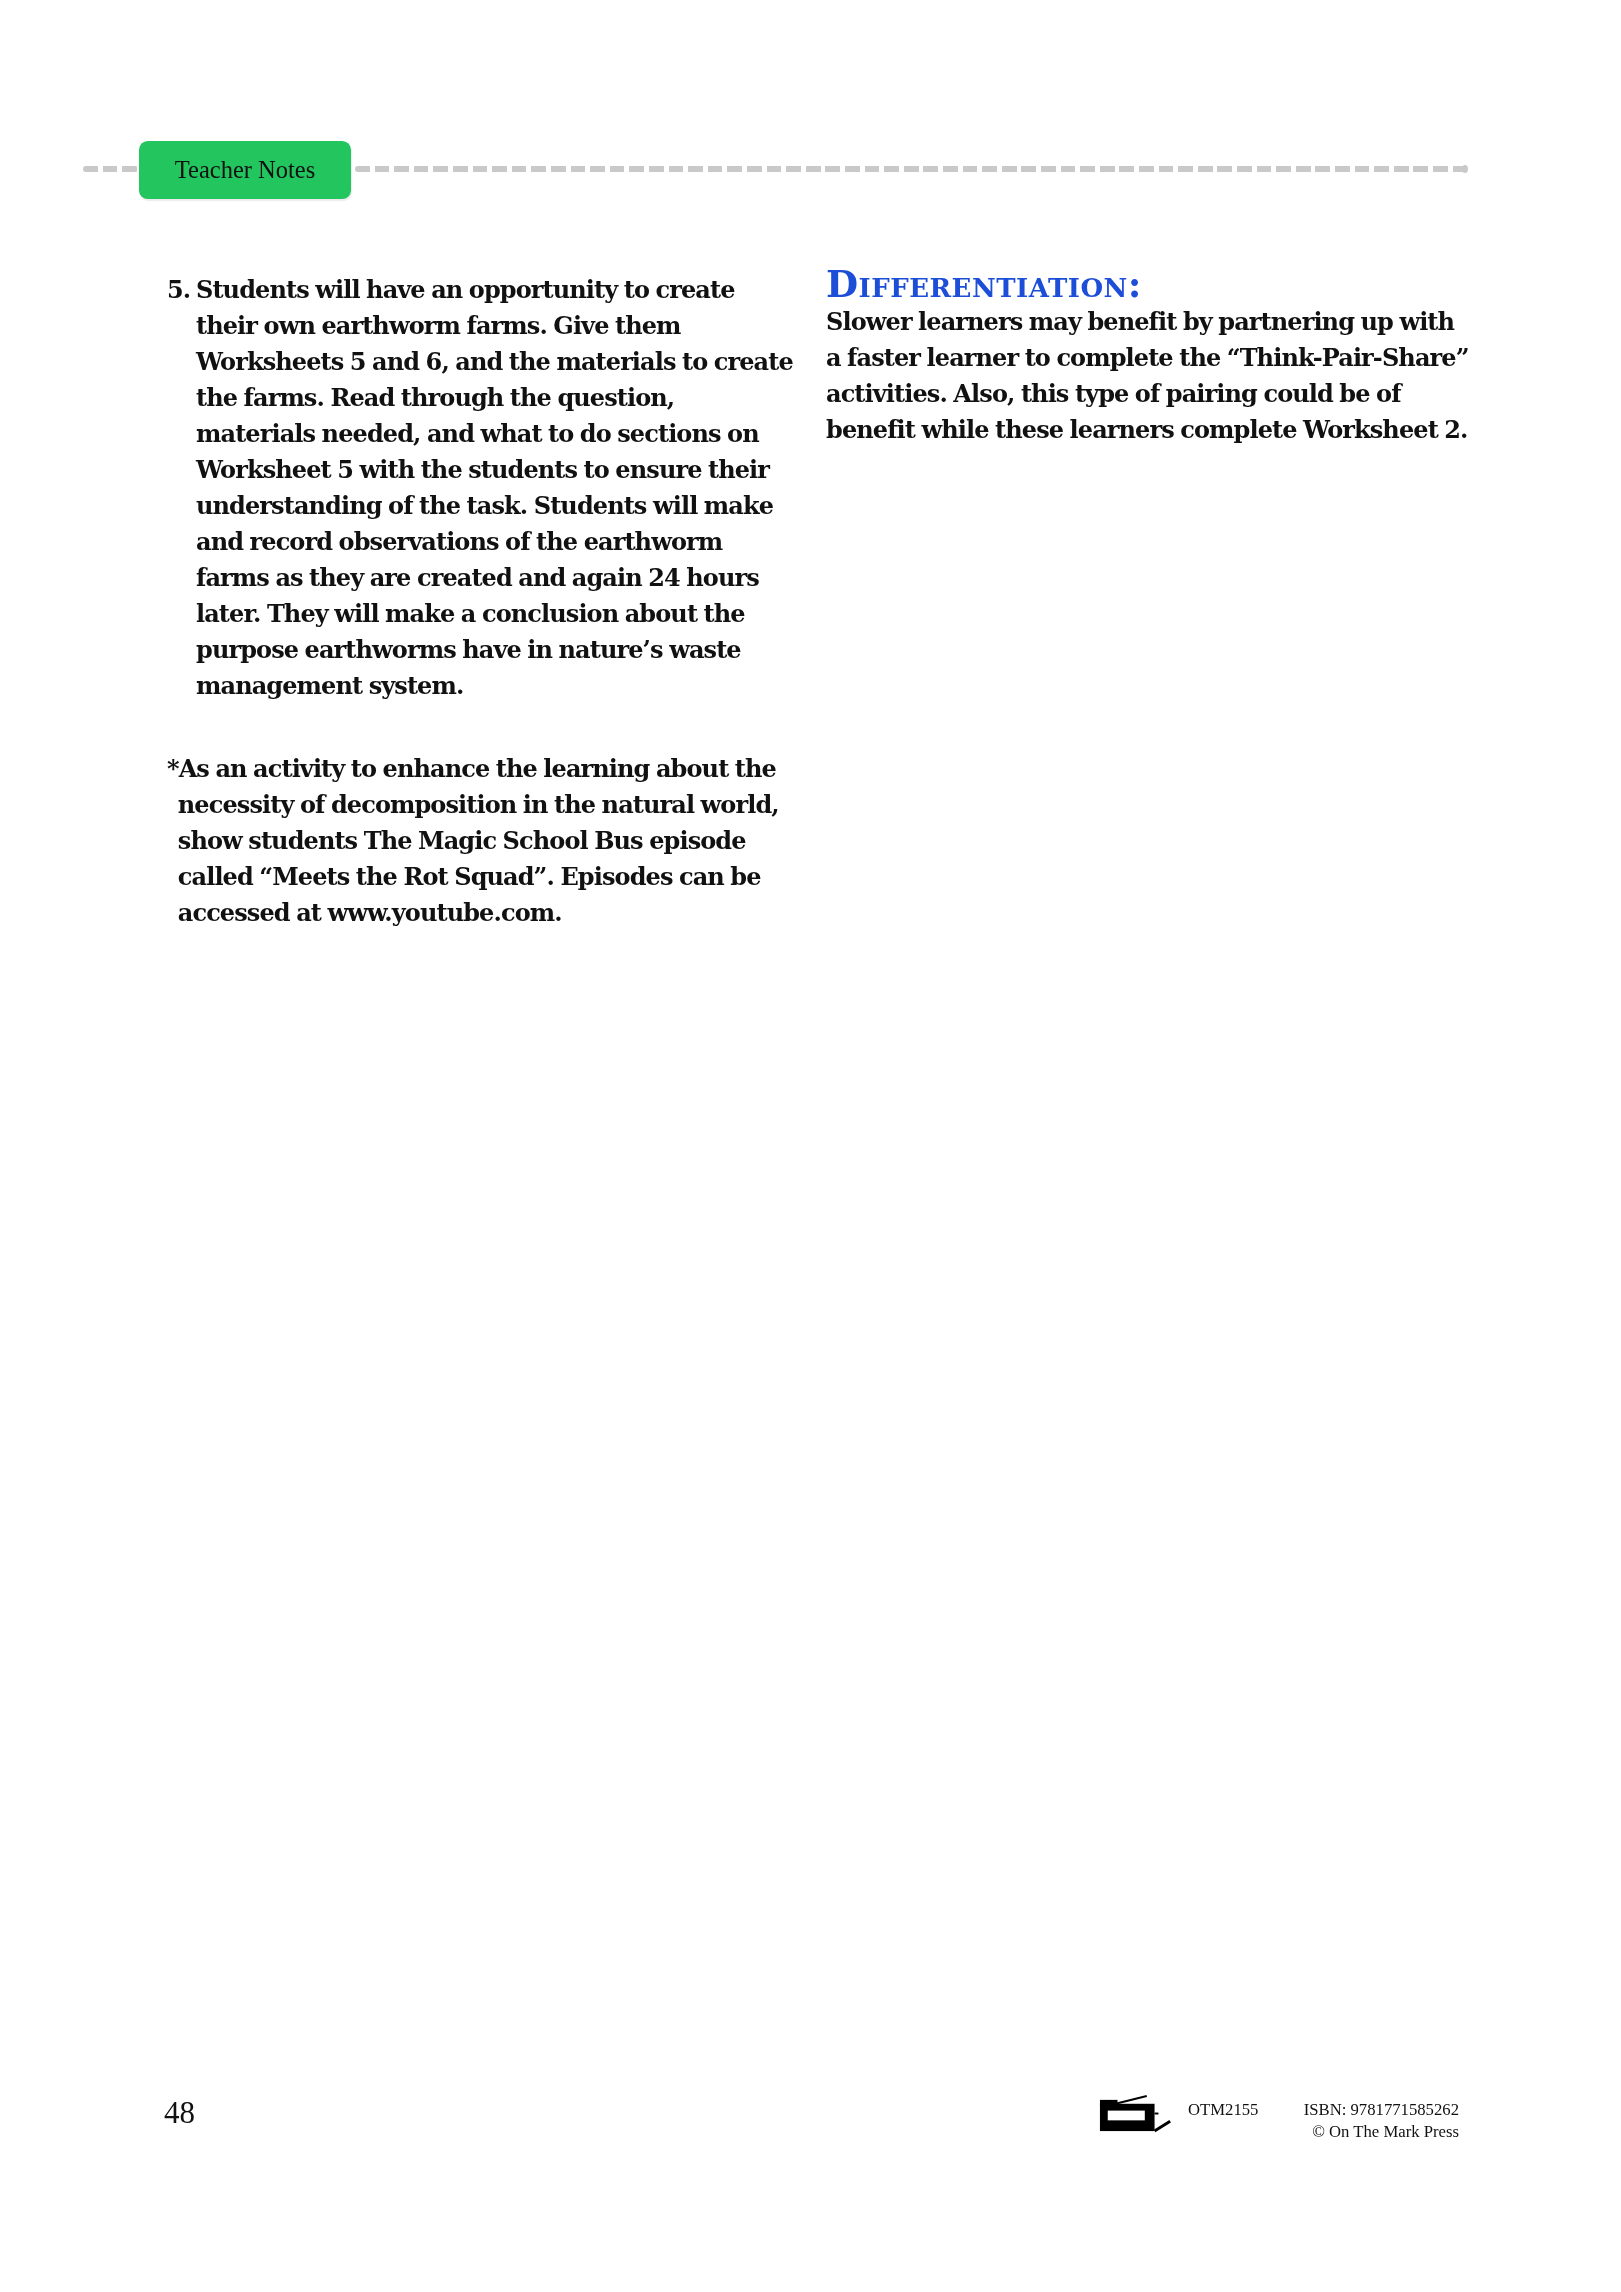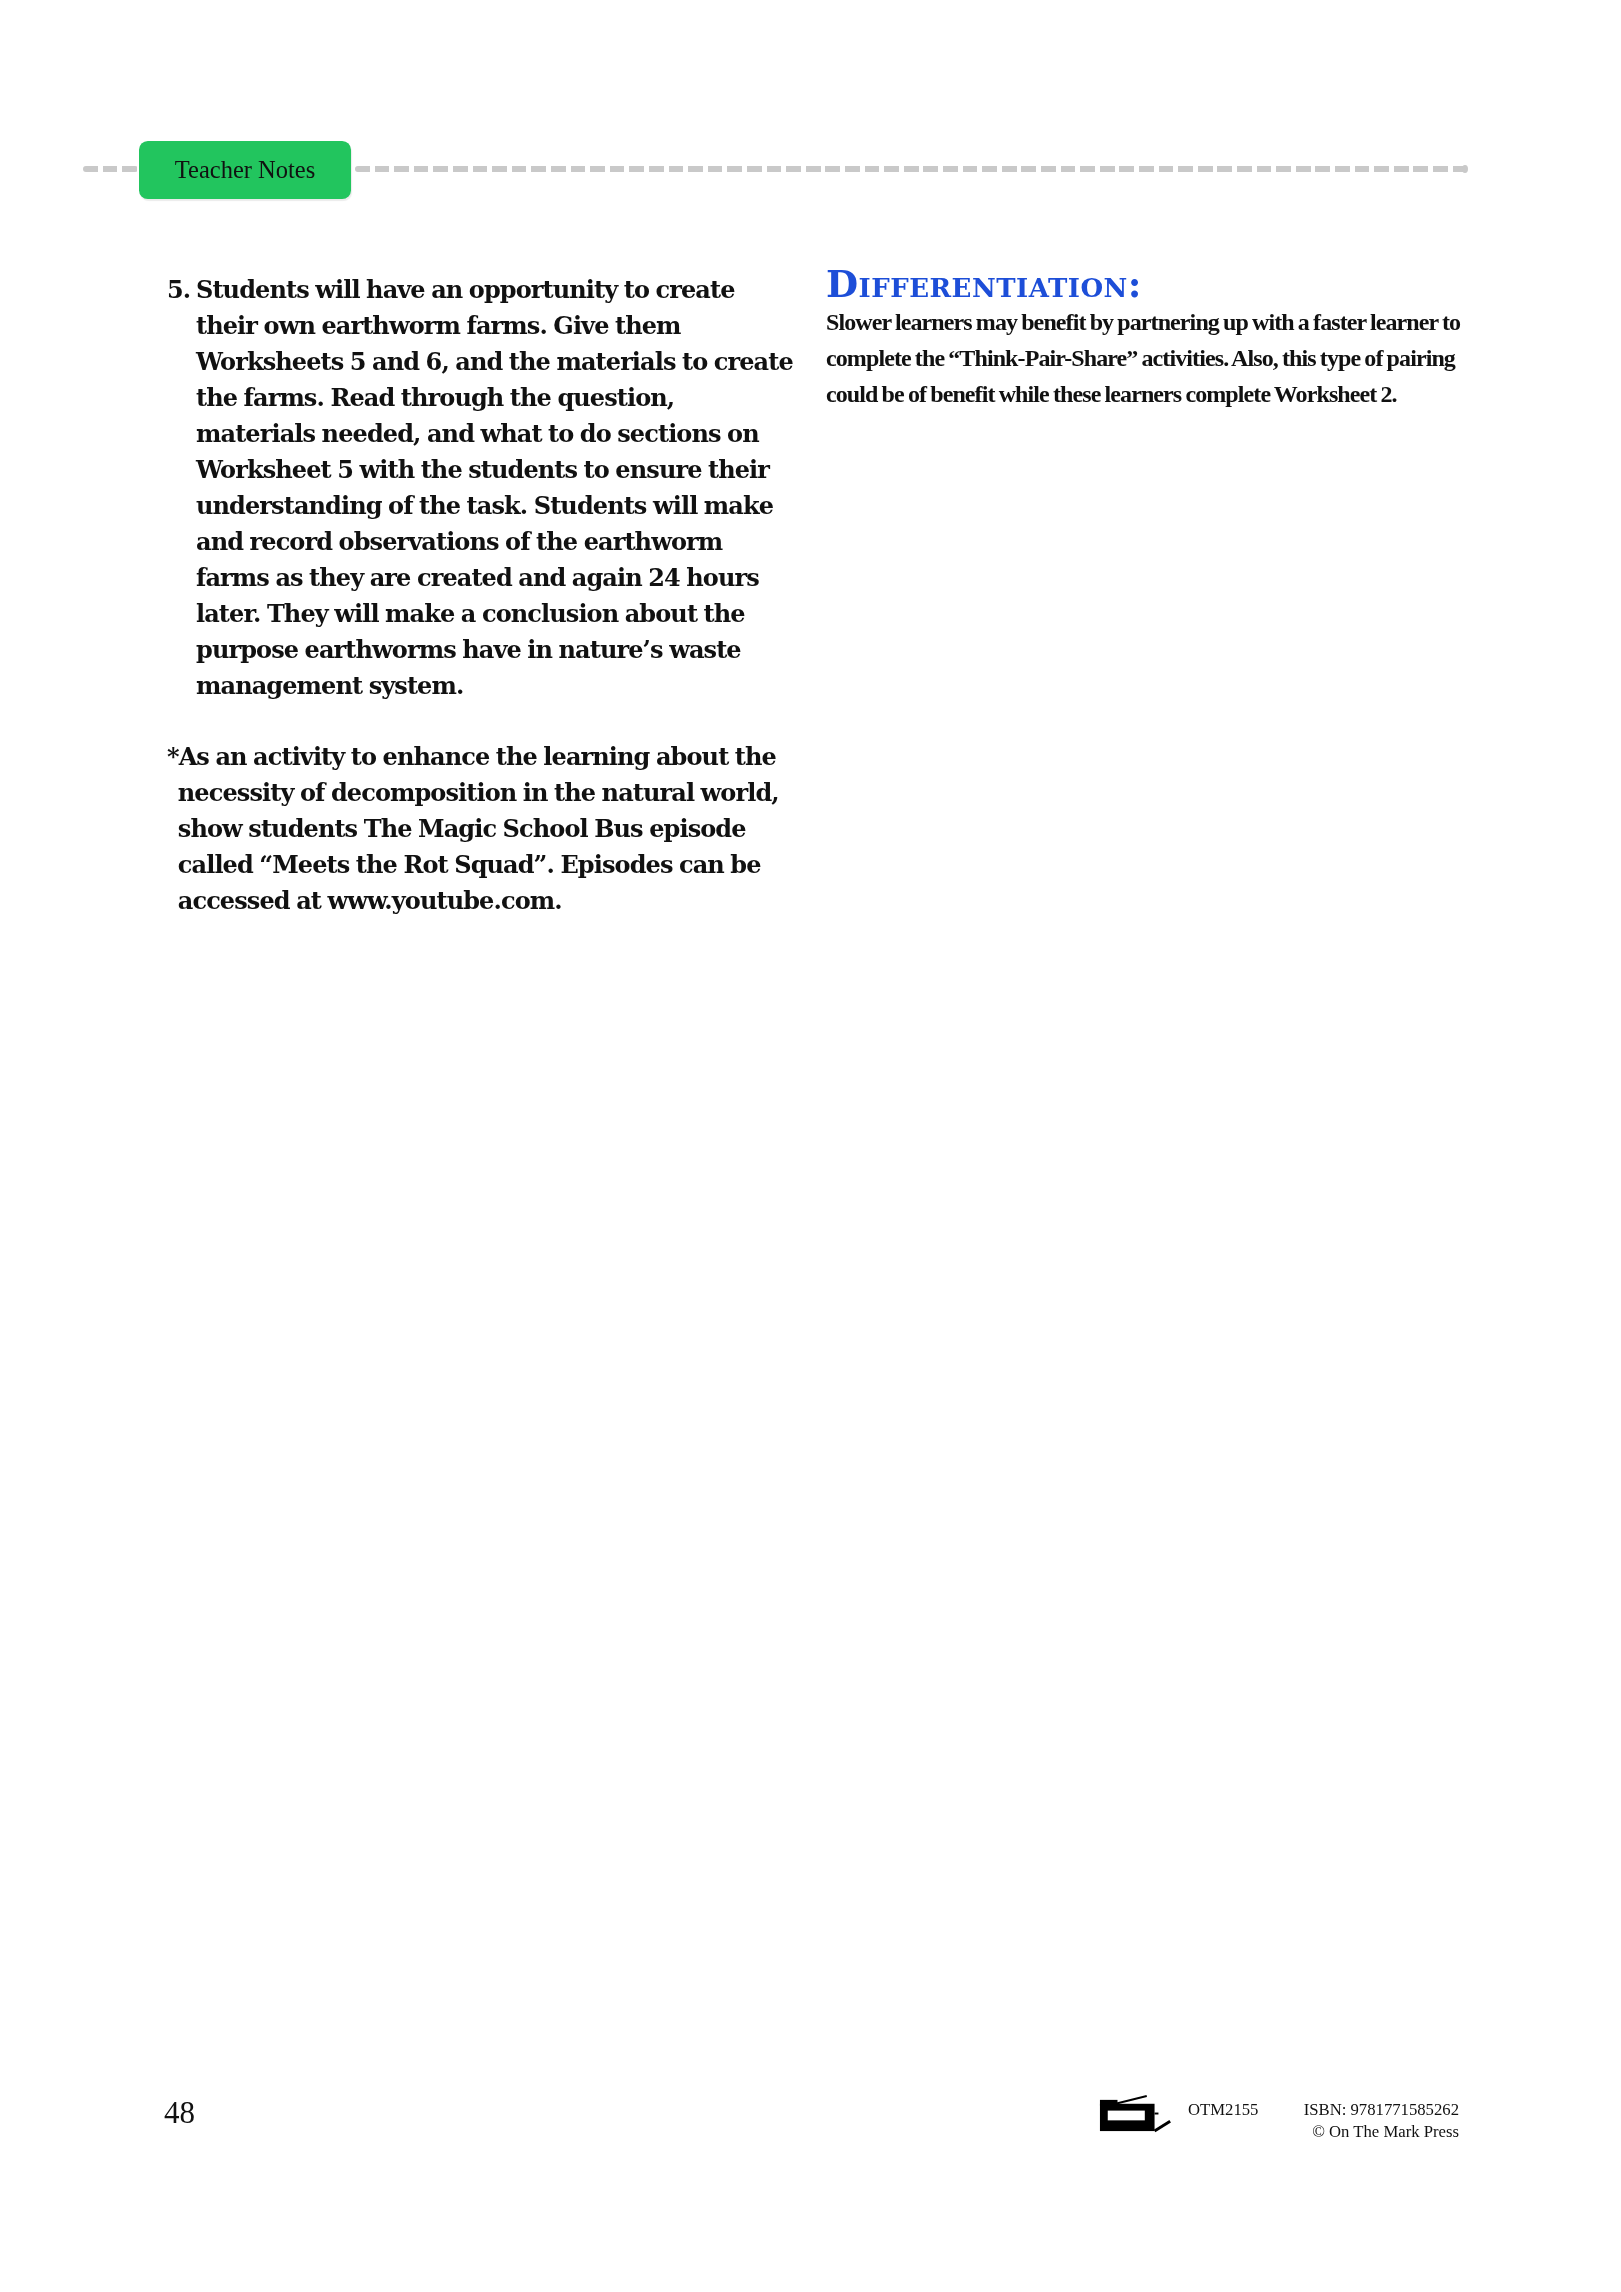--- a/index.html
+++ b/index.html
@@ -67,37 +67,37 @@
     .step {
       position: relative;
       padding-left: 29px;
     }
     .step-num {
       position: absolute;
       left: 0;
       top: 0;
     }
     .note {
-      margin-top: 35px;
+      margin-top: 47px;
       padding-left: 10.8px;
       text-indent: -10.8px;
     }
 
     .diff-title {
       font-family: "DejaVu Serif", "Liberation Serif", serif;
       font-weight: bold;
       font-size: 37px;
       line-height: 39px;
       letter-spacing: 0.5px;
       font-variant: small-caps;
       margin: 0;
       color: #1d4ed8;
     }
     .diff-body { margin: 0; font-weight: normal; }
-    .diff-body, .enrich-body { font-weight: bold; font-family: Liberation Serif, serif; }
+    .diff-body, .enrich-body { font-weight: bold; }
     .enrich-body { margin-top: 35px; }
     .enrich-lead { font-weight: 900; }
 
     .page-number {
       position: absolute;
       left: 164px;
       top: 2095px;
       font-family: "Liberation Serif", "DejaVu Serif", serif;
       font-size: 31px;
       color: #111;

